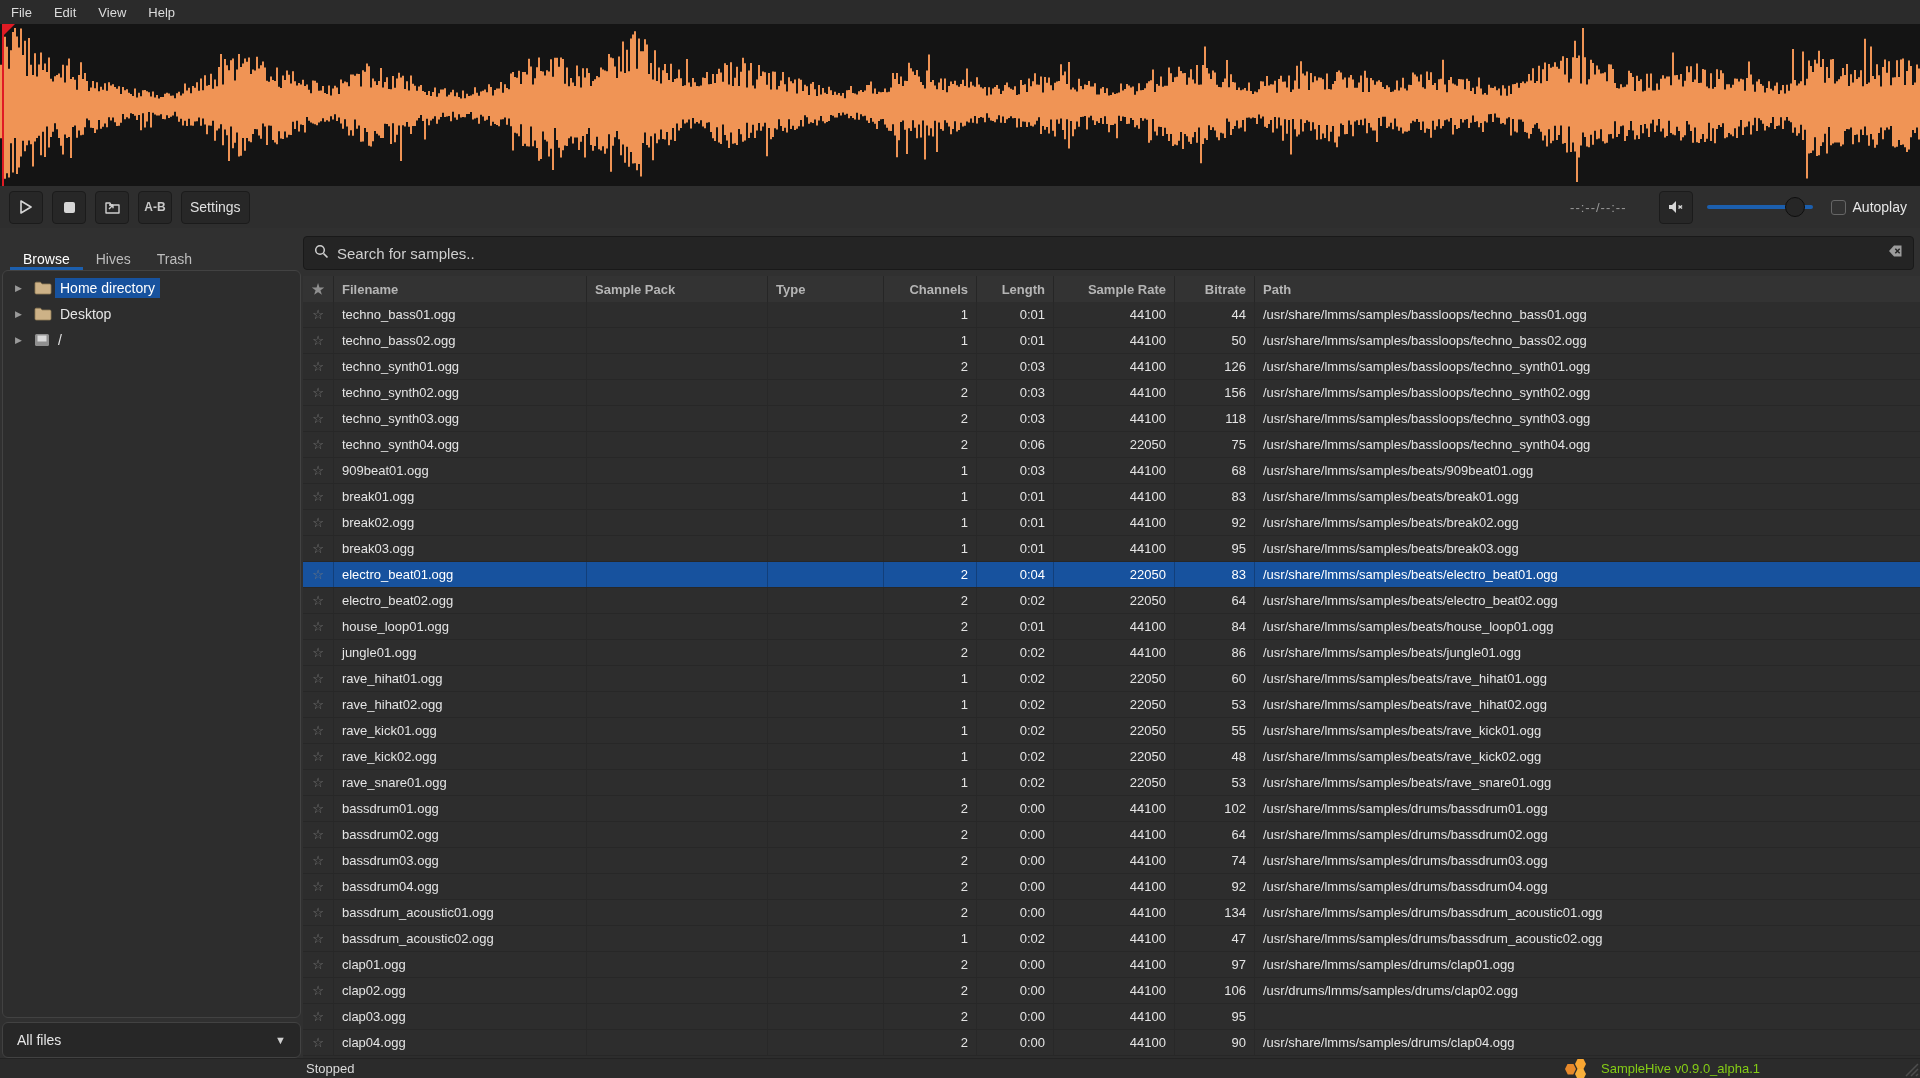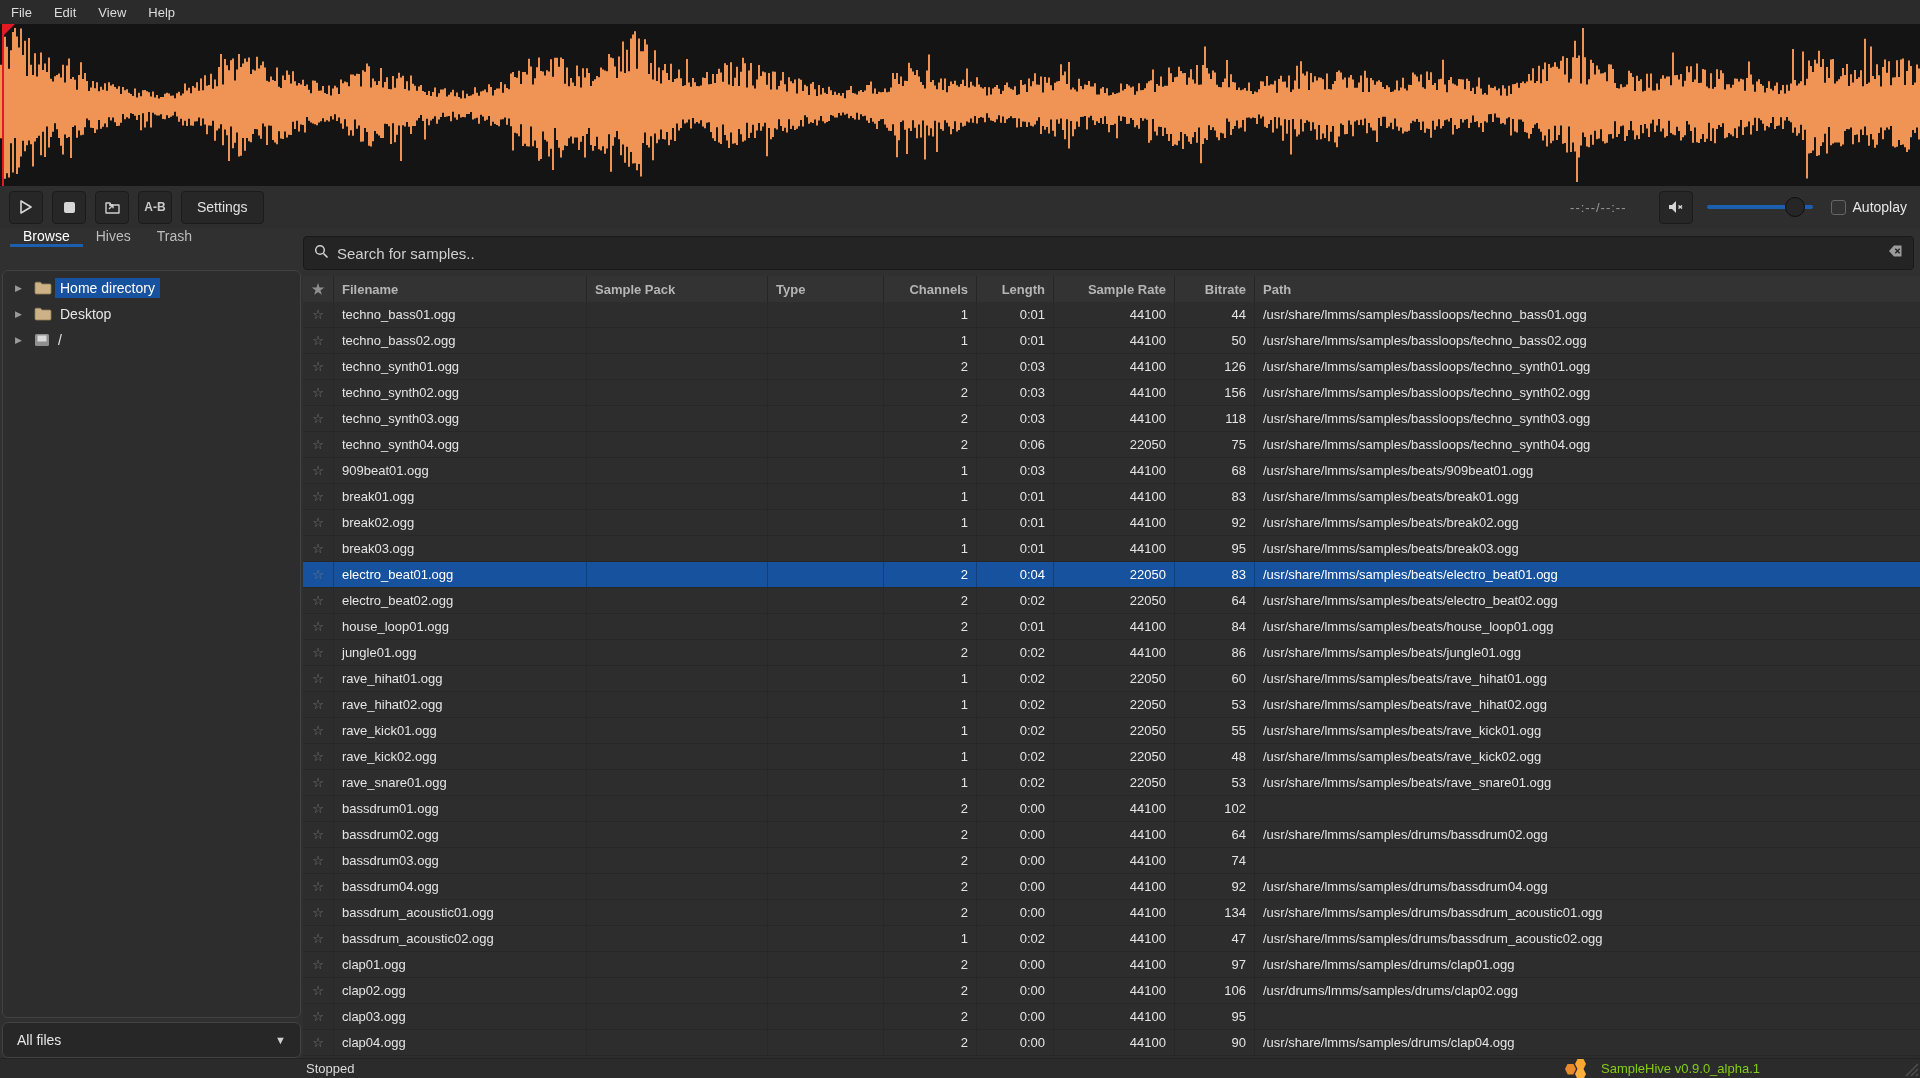--- a/index.html
+++ b/index.html
@@ -13,36 +13,36 @@
   
   .waveform-panel { position:relative; height:162px; background:#141414; overflow:hidden; }
   .playhead { position:absolute; left:2px; top:0; bottom:0; width:2px; background:#e01b24; }
   .loop-marker { position:absolute; left:2px; top:0; width:0; height:0;
                  border-top:13px solid #e01b24; border-right:13px solid transparent; }
 
   
   .toolbar { height:42px; background:#2e2e2e; display:flex; align-items:center; padding:0 9px; }
   .tbtn { height:33px; min-width:34px; background:#272727; border:1px solid #1b1b1b; border-radius:4px;
           display:flex; align-items:center; justify-content:center; margin-right:9px; color:#d6d6d6; }
-  .tbtn.settings { padding:0 15px; font-size:14px; color:#e0e0e0; }
+  .tbtn.settings { padding:0 8px; font-size:14px; color:#e0e0e0; }
   .tbtn svg { display:block; }
   .toolbar-right { margin-left:auto; display:flex; align-items:center; }
   .time-display { font-size:13px; color:#999; letter-spacing:1px; margin-right:32px; }
   .mute-btn { margin-right:14px; }
   .vol-slider { position:relative; width:106px; height:20px; margin-right:18px; }
   .vol-track { position:absolute; top:8px; left:0; right:0; height:4px; border-radius:2px; background:#1c5fae; }
   .vol-knob { position:absolute; top:0; width:20px; height:20px; border-radius:50%;
               background:#262626; border:1px solid #0e0e0e; }
   .chk { width:15px; height:15px; border:1px solid #666; border-radius:3px; background:#323232; margin-right:7px; }
   .chk-label { font-size:14px; color:#e6e6e6; margin-right:4px; }
 
   
   .main { display:flex; height:830px; }
   .sidebar { width:303px; position:relative; flex:none; }
-  .tabs { height:42px; display:flex; align-items:flex-start; padding-left:10px; }
+  .tabs { height:42px; display:flex; align-items:flex-end; padding-left:10px; }
   .tab { padding:0 13px; display:flex; align-items:center; font-size:14px; color:#bdbdbd; border-bottom:3px solid transparent; }
   .tab.active { color:#fff; border-bottom-color:#1c5fae; }
   .tree-panel { position:absolute; top:42px; bottom:40px; left:2px; right:2px;
                 border:1px solid #424242; border-radius:6px; background:#2d2d2d; padding-top:4px; overflow:hidden; }
   .tree-item { height:26px; display:flex; align-items:center; font-size:14px; color:#e6e6e6; }
   .expander { width:10px; margin-left:12px; font-size:9px; color:#9a9a9a; flex:none; }
   .tree-icon { margin-left:9px; margin-right:3px; flex:none; display:flex; }
   .tree-label { padding:2px 5px; }
   .tree-label.selected { background:#17529e; color:#fff; }
   .filter { position:absolute; bottom:0; left:2px; right:2px; height:36px; background:#272727;
@@ -439,20 +439,21 @@
         </div>
         <div class="trow">
           <div class="cell c-star">☆</div>
           <div class="cell c-file">bassdrum01.ogg</div>
           <div class="cell c-pack"></div>
           <div class="cell c-type"></div>
           <div class="cell c-chan">2</div>
           <div class="cell c-len">0:00</div>
           <div class="cell c-rate">44100</div>
           <div class="cell c-bit">102</div>
+          <div class="cell c-path">/usr/share/lmms/samples/drums/bassdrum01.ogg</div>
         </div>
         <div class="trow">
           <div class="cell c-star">☆</div>
           <div class="cell c-file">bassdrum02.ogg</div>
           <div class="cell c-pack"></div>
           <div class="cell c-type"></div>
           <div class="cell c-chan">2</div>
           <div class="cell c-len">0:00</div>
           <div class="cell c-rate">44100</div>
           <div class="cell c-bit">64</div>
@@ -460,20 +461,21 @@
         </div>
         <div class="trow">
           <div class="cell c-star">☆</div>
           <div class="cell c-file">bassdrum03.ogg</div>
           <div class="cell c-pack"></div>
           <div class="cell c-type"></div>
           <div class="cell c-chan">2</div>
           <div class="cell c-len">0:00</div>
           <div class="cell c-rate">44100</div>
           <div class="cell c-bit">74</div>
+          <div class="cell c-path">/usr/share/lmms/samples/drums/bassdrum03.ogg</div>
         </div>
         <div class="trow">
           <div class="cell c-star">☆</div>
           <div class="cell c-file">bassdrum04.ogg</div>
           <div class="cell c-pack"></div>
           <div class="cell c-type"></div>
           <div class="cell c-chan">2</div>
           <div class="cell c-len">0:00</div>
           <div class="cell c-rate">44100</div>
           <div class="cell c-bit">92</div>

